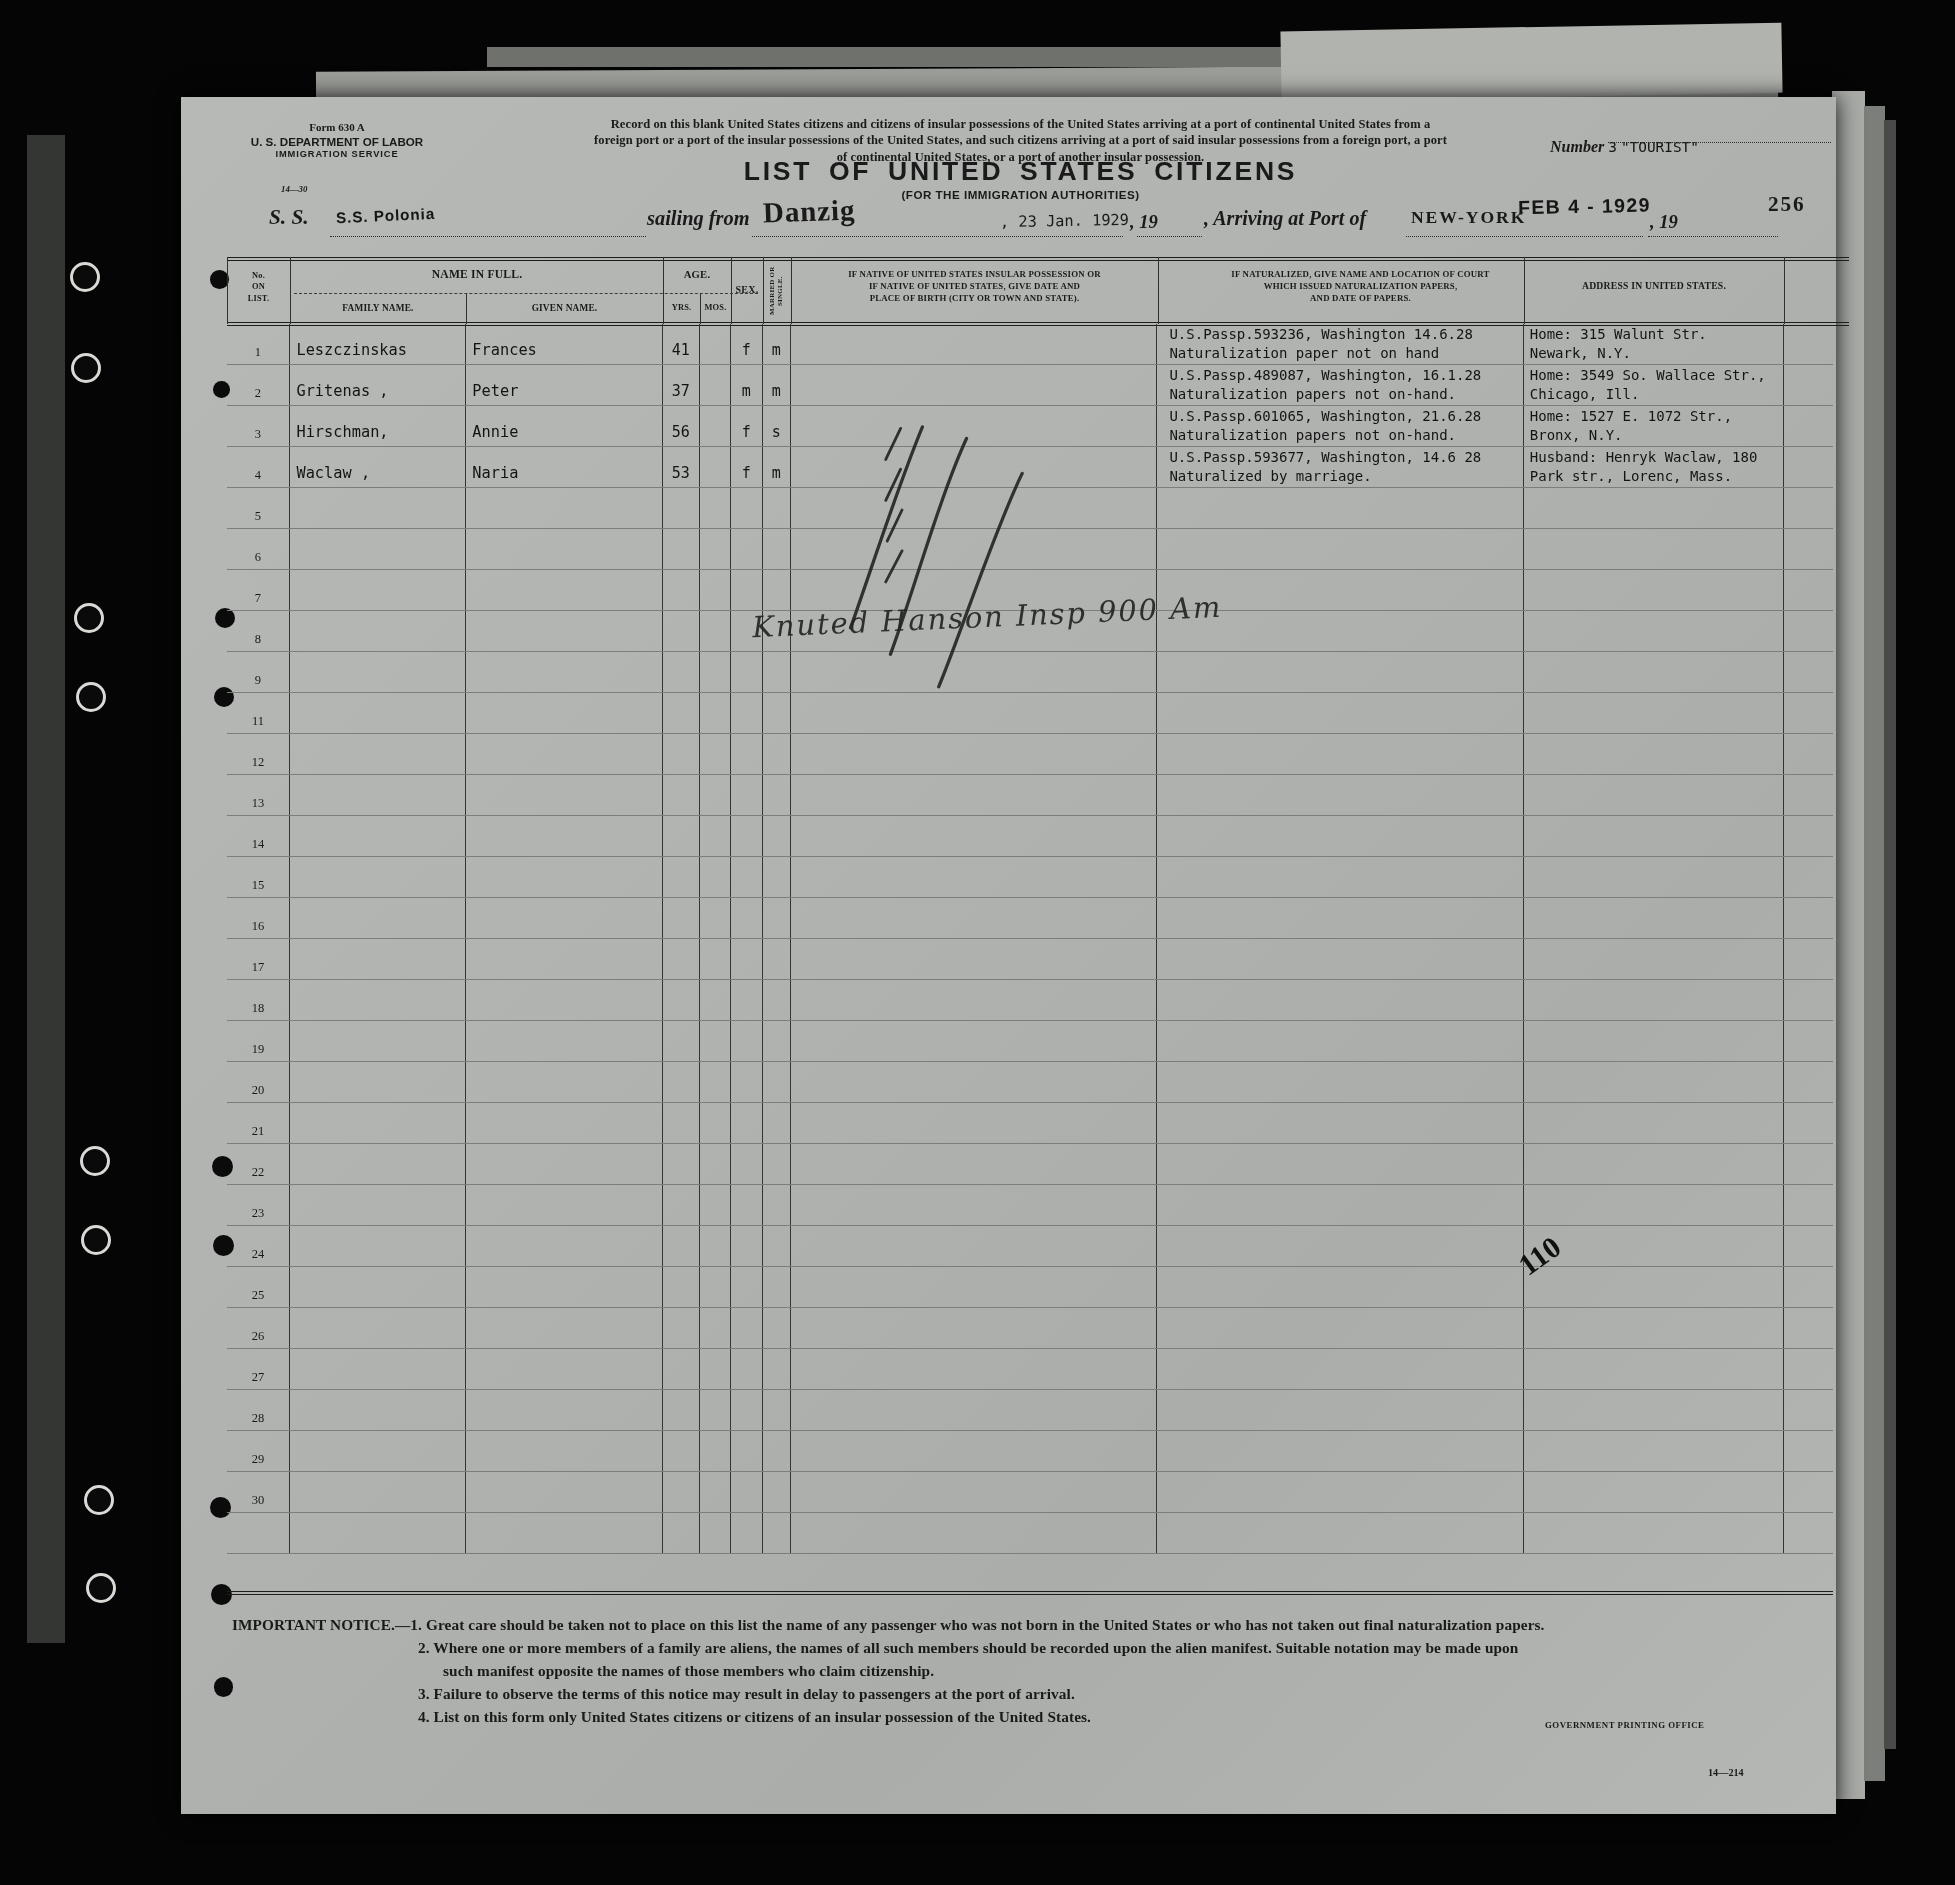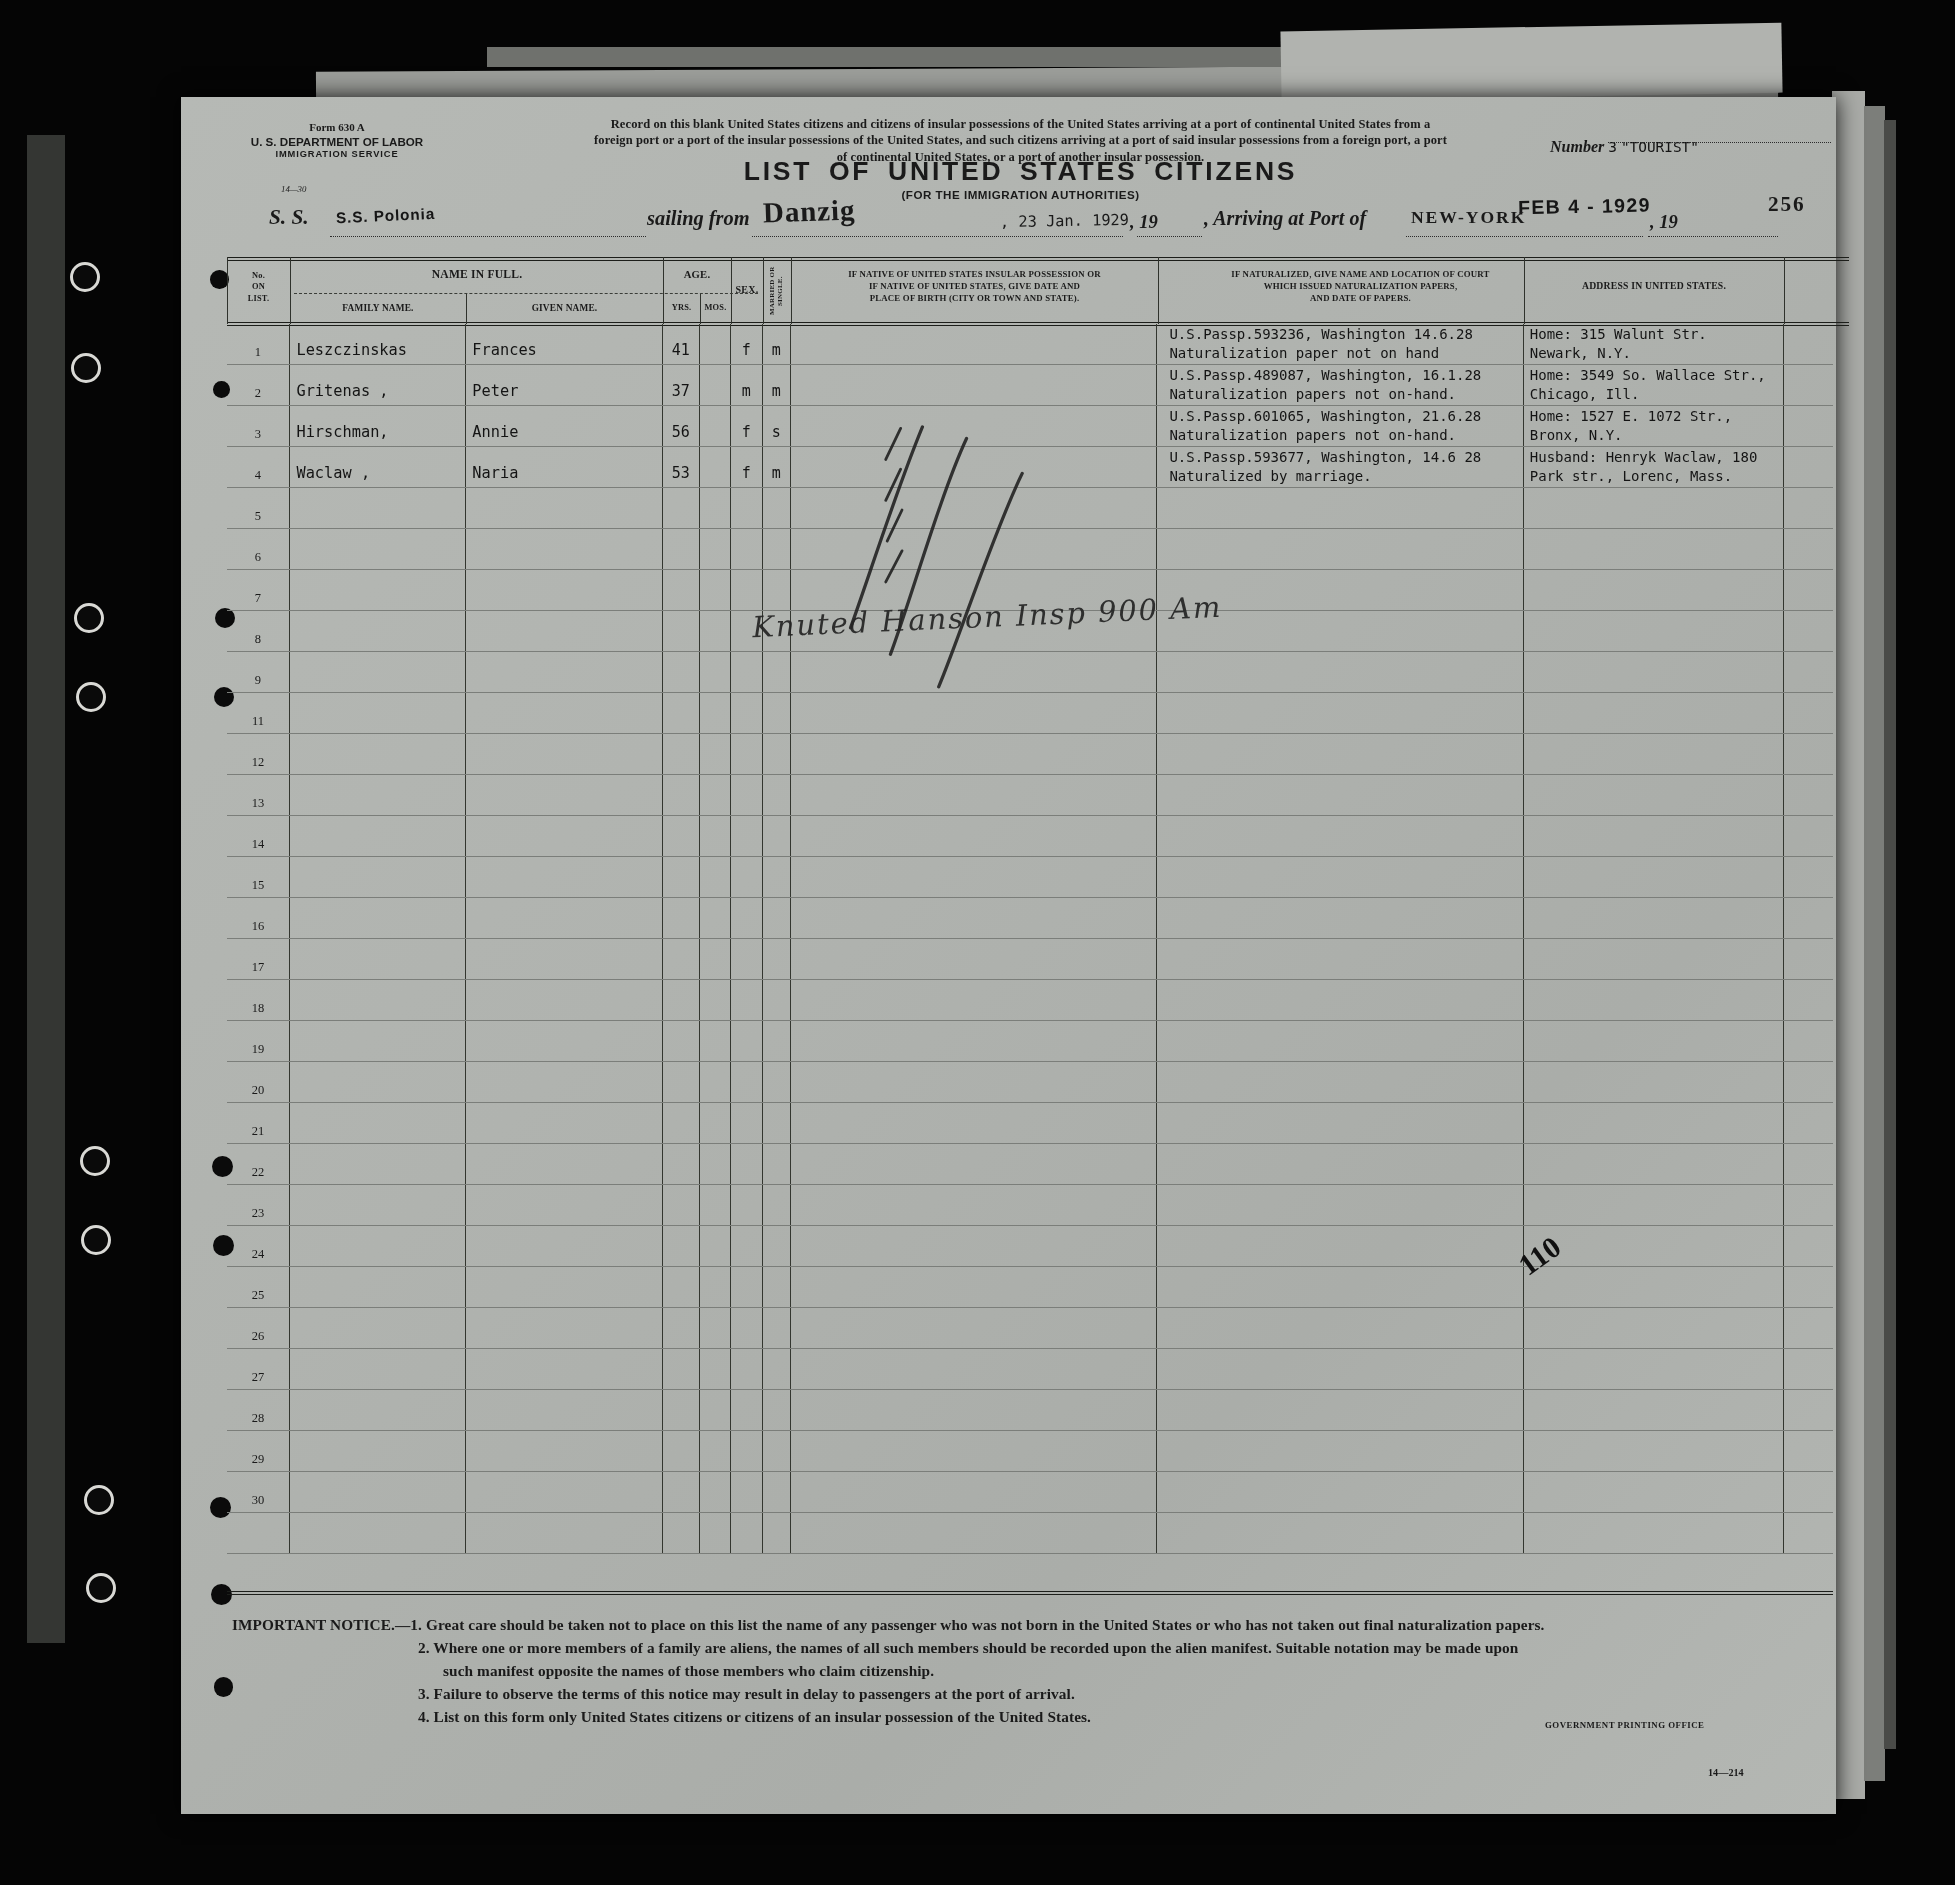--- a/index.html
+++ b/index.html
@@ -18,21 +18,21 @@
   .dot{position:absolute;background:#0b0b0b;border-radius:50%;}
   
   .serifb{font-family:"Liberation Serif",serif;font-weight:bold;}
   .sansb{font-family:"Liberation Sans",sans-serif;font-weight:bold;}
   .mono{font-family:"DejaVu Sans Mono",monospace;}
   .ital{font-style:italic;}
   #form-meta{left:56px;top:24px;width:200px;text-align:center;line-height:1.25;}
   #form-meta .l1{font-size:11px;font-weight:bold;}
   #form-meta .l2{font-size:11.6px;font-family:"Liberation Sans",sans-serif;font-weight:bold;}
   #form-meta .l3{font-size:9.3px;font-family:"Liberation Sans",sans-serif;font-weight:bold;letter-spacing:0.9px;}
-  #edition-mark{left:100px;top:87px;font-size:8.8px;font-weight:normal;font-style:italic;}
+  #edition-mark{left:100px;top:87px;font-size:8.8px;font-weight:bold;font-style:italic;}
   #instructions{left:278px;top:18.6px;width:1123px;text-align:center;font-size:12.5px;font-weight:bold;line-height:1.32;letter-spacing:0.1px;}
   #title{left:278px;top:59px;width:1123px;text-align:center;font-size:26.5px;letter-spacing:2.8px;word-spacing:6.5px;}
   #subtitle{left:278px;top:91px;width:1123px;text-align:center;font-size:11.6px;letter-spacing:0.5px;}
   #number-line{left:1369px;top:41px;font-size:16px;}
   #number-line .typed{font-size:14.4px;}
   .dotted{border-bottom:1.9px dotted #2c2c2c;height:0;}
   
   .shipline{font-size:20.4px;font-weight:bold;font-style:italic;}
   .stamp{font-family:"Liberation Sans",sans-serif;font-weight:bold;color:#161616;}
   

